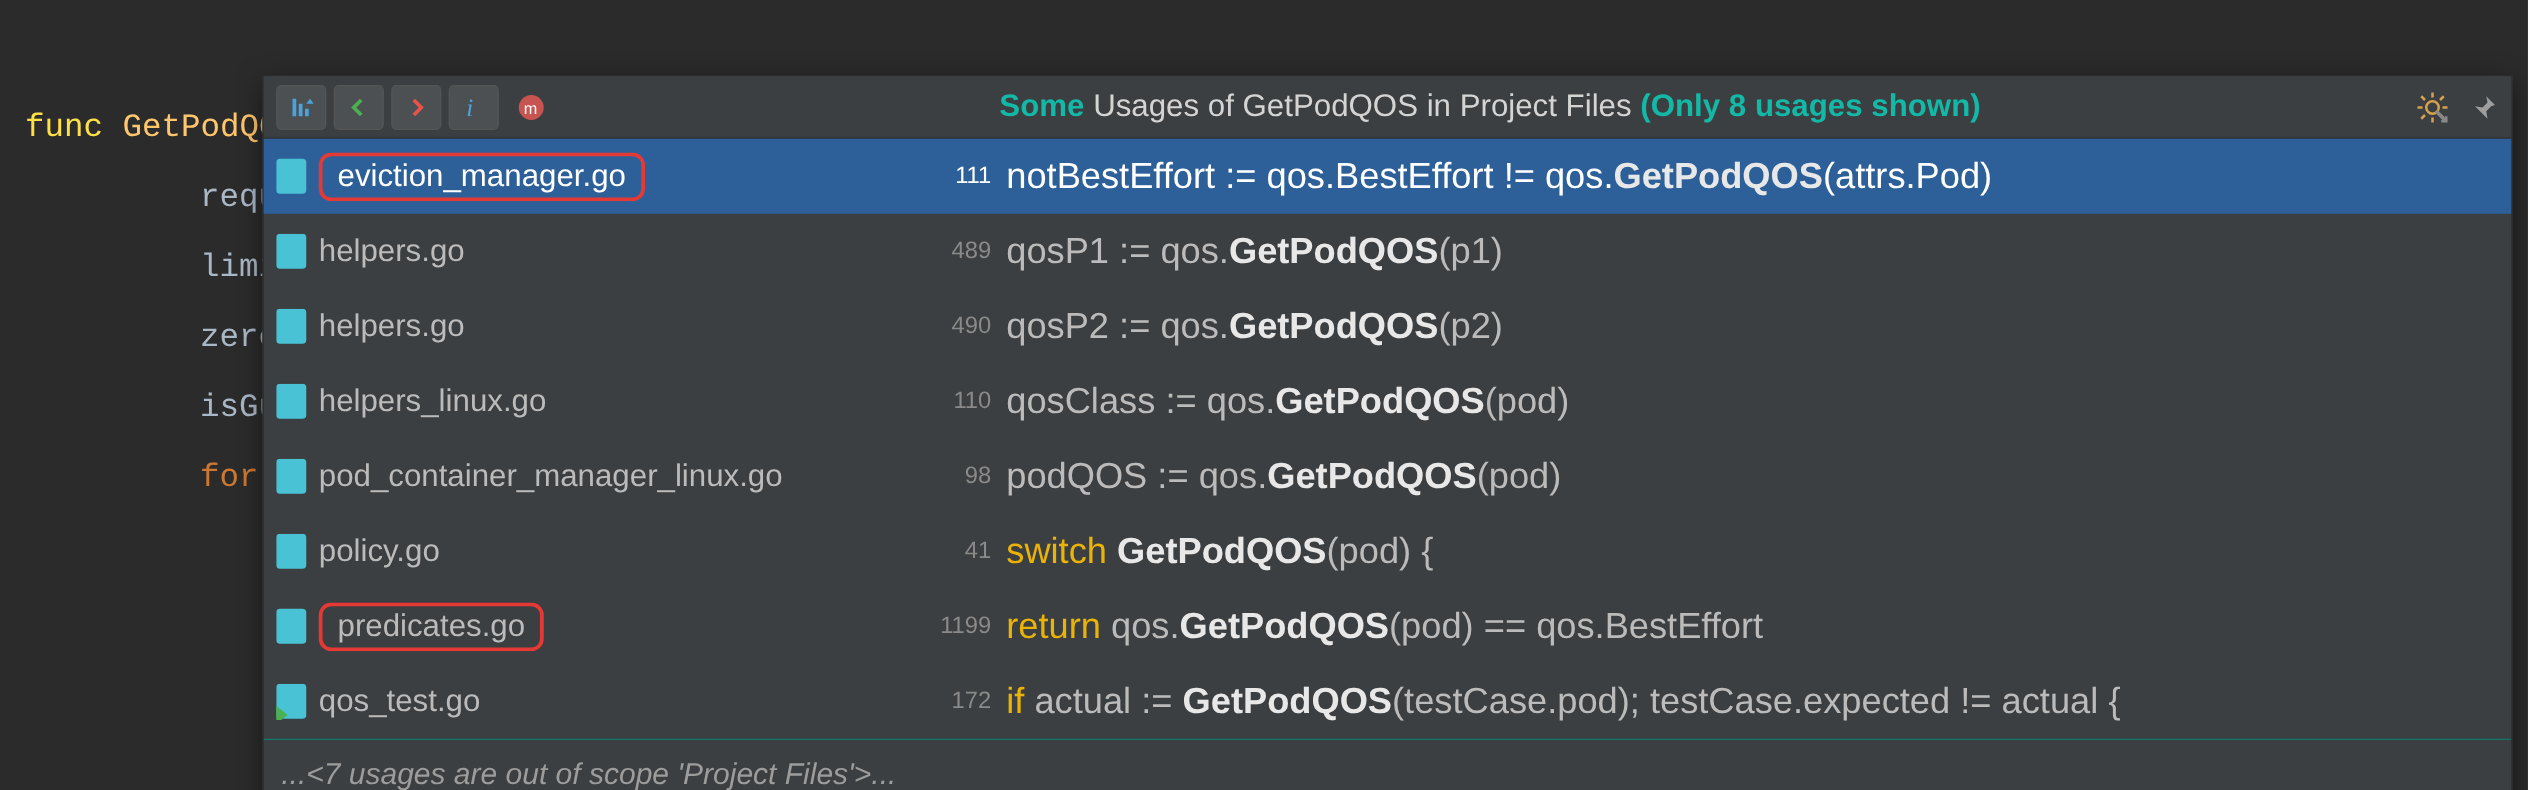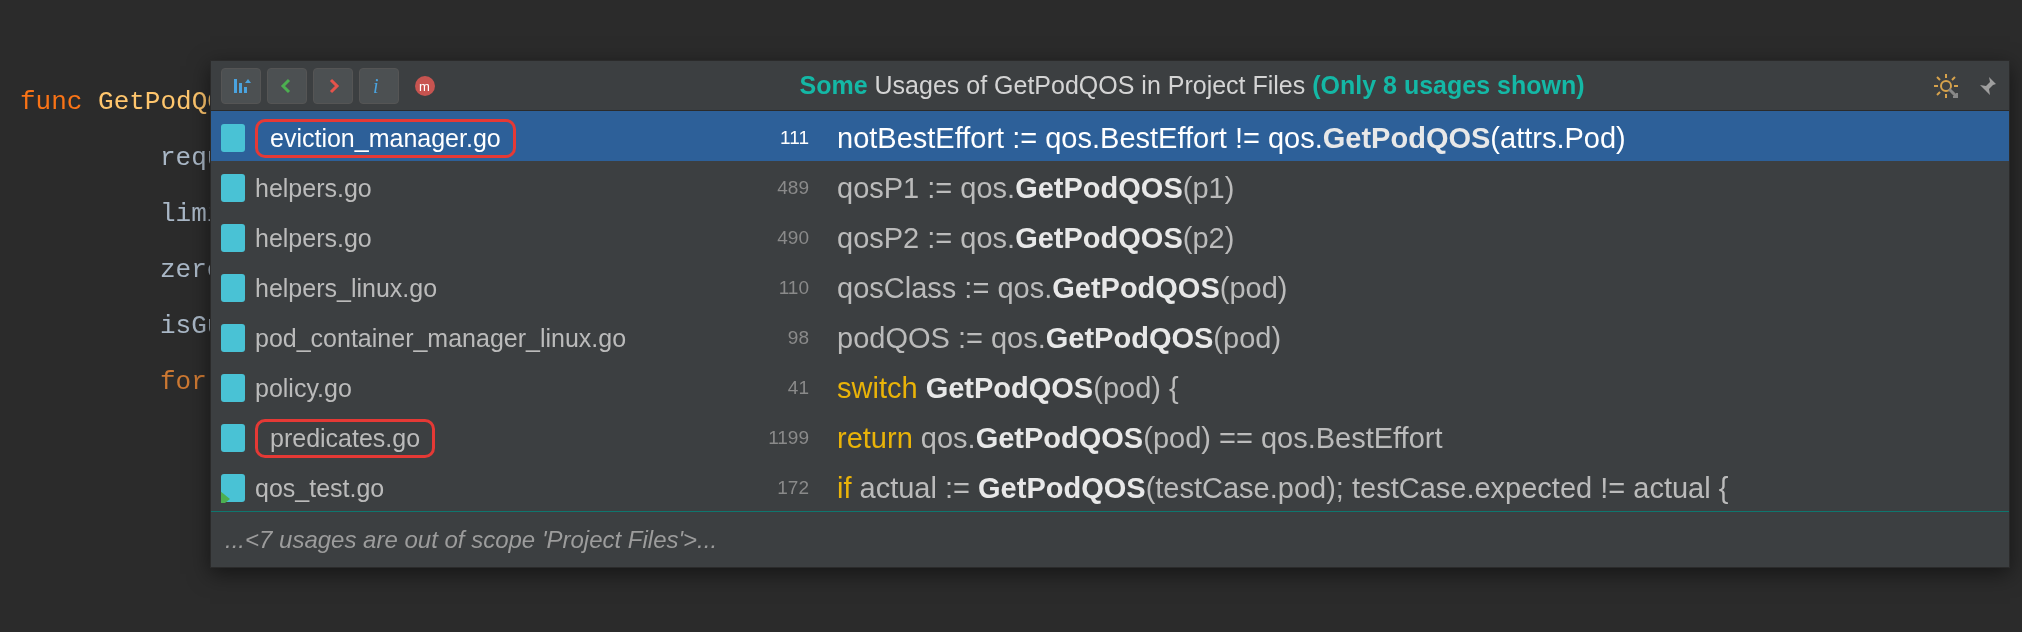--- a/index.html
+++ b/index.html
@@ -14,21 +14,21 @@
 
   
   .editor {
     position: absolute;
     top: 0; left: 0;
     width: 2022px;
     padding: 18px 0 0 20px;
     line-height: 56px;
     white-space: pre;
   }
-  .kw-func   { color: #f97316; }
+  .kw-func   { color: #fde047; }
   .fn-name   { color: #ffc66d; }
   .kw-for    { color: #cc7832; }
   .plain     { color: #a9b7c6; }
   .indented  { padding-left: 140px; display: inline-block; }
 
   
   .popup {
     position: absolute;
     top: 60px;
     left: 210px;
@@ -78,22 +78,22 @@
     gap: 16px;
   }
   .header-right svg { display:block; }
 
   .usage-list { }
 
   .usage-row {
     display: grid;
     grid-template-columns: 480px 80px 1fr;
     align-items: center;
-    column-gap: 28px;
-    height: 50px;
+    column-gap: 12px;
+    height: 60px;
     padding: 16px 10px;
     cursor: pointer;
   }
   .usage-row.selected { background: #2d6099; }
   .usage-row.selected .snippet,
   .usage-row.selected .fname,
   .usage-row.selected .lineno { color: #ffffff; }
 
   .file-cell {
     display: flex;

